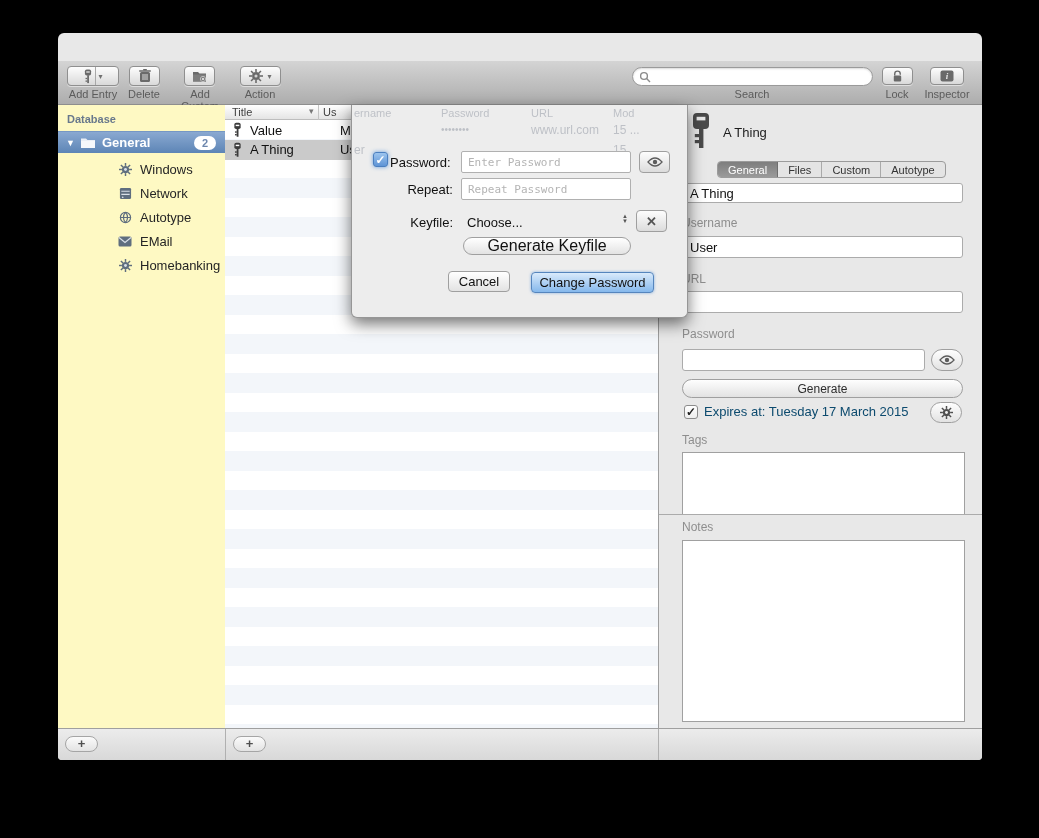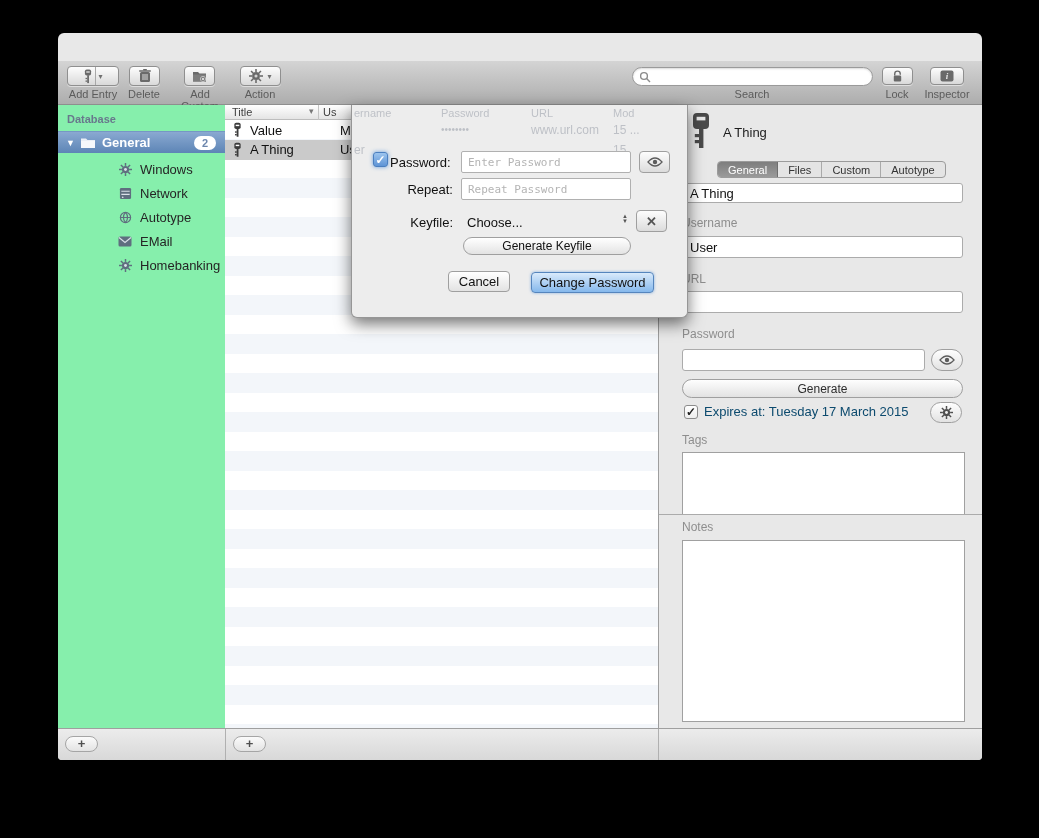--- a/index.html
+++ b/index.html
@@ -28,21 +28,21 @@
     color:#5d5d5d; box-shadow:0 1px 0 rgba(255,255,255,.5); }
   .tlabel { position:absolute; top:27px; font-size:11px; color:#5b5b5b; text-align:center; }
   .split { width:1px; height:100%; background:#a8a8a8; margin:0 2px; }
   .dd-arrow { font-size:8px; color:#707070; }
   #search-field { position:absolute; left:574px; top:6px; width:241px; height:19px; border-radius:10px;
     border:1px solid #9a9a9a; background:#fff; display:flex; align-items:center; padding-left:6px;
     box-shadow:inset 0 1px 2px rgba(0,0,0,.15); }
   #search-input { border:none; outline:none; flex:1; height:15px; font-size:12px; background:transparent; }
 
   
-  #sidebar { position:absolute; left:0; top:72px; width:167px; height:623px; background:#86efac; }
+  #sidebar { position:absolute; left:0; top:72px; width:167px; height:623px; background:#fef9c3; }
   #sidebar-header { position:absolute; left:9px; top:8px; font-size:11px; font-weight:bold; color:#68788c; }
   #group-row { position:absolute; left:0; top:26px; width:167px; height:22px;
     background:linear-gradient(#8aa9d1,#5d85b6); border-top:1px solid #7697c4; color:#fff;
     font-weight:bold; font-size:13px; display:flex; align-items:center; }
   #group-row .tri { font-size:9px; margin:0 5px 0 8px; }
   .badge { position:absolute; right:9px; top:4px; width:22px; height:14px; background:#fff; border-radius:8px;
     font-size:11px; font-weight:bold; color:#6d87ad; text-align:center; line-height:14px; }
   .side-item { position:absolute; left:0; width:167px; height:24px; display:flex; align-items:center;
     font-size:13px; color:#252525;padding-left:19px; }
   .side-icon { width:16px; margin-left:40px; margin-right:7px; color:#5f6e7f; text-align:center;
@@ -426,21 +426,21 @@
     <input class="sfield" style="left: 109px; top: 73px;" placeholder="Repeat Password">
 
     <span class="slabel" style="left:38px;top:110px;">Keyfile:</span>
     <span class="abs" style="left:115px;top:110px;font-size:13px;color:#111;">Choose...</span>
     <span class="stepper" style="left:270px;top:109px;">
         <span>▲</span>
         <span>▼</span>
       </span>
     <div class="sqbtn" style="left:284px;top:105px;font-weight:bold;">✕</div>
 
-    <div class="push" style="left:111px;top:132px;width:168px;height:18px;border-radius:9px;font-size:12px;">Generate Keyfile</div>
+    <div class="push" style="left:111px;top:132px;width:168px;height:18px;border-radius:9px;font-size:16px;">Generate Keyfile</div>
 
     <div class="push" style="left:96px;top:166px;width:62px;">Cancel</div>
     <div class="push" id="change-password-btn" style="left:179px;top:167px;width:123px;">Change Password</div>
   </div>
 
   <div id="footer">
     <div class="vdiv" style="left:167px;"></div>
     <div class="vdiv" style="left:600px;"></div>
     <div class="plus-pill" style="left:7px;">+</div>
     <div class="plus-pill" style="left:175px;">+</div>

